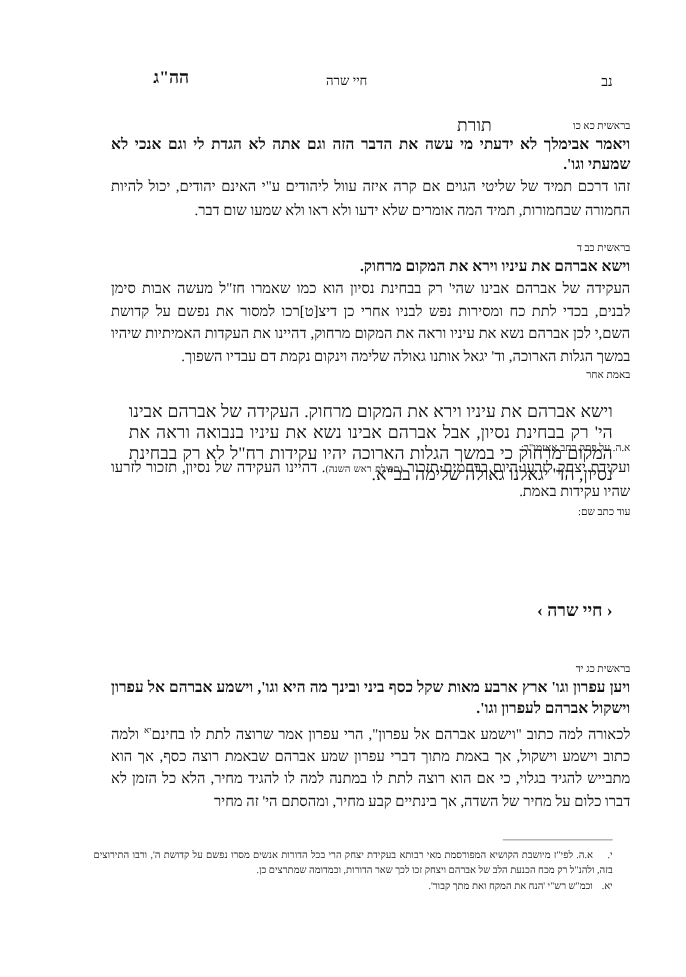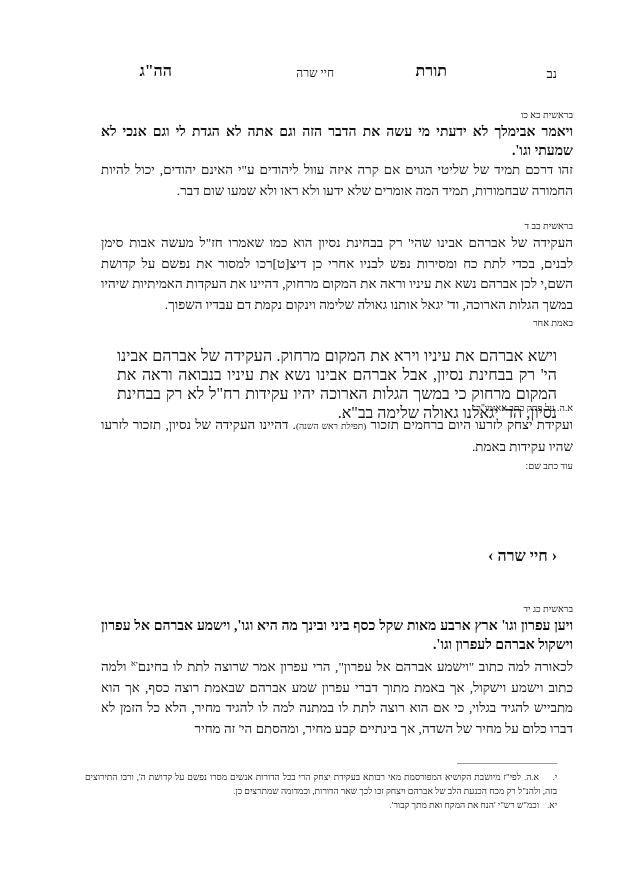--- a/index.html
+++ b/index.html
@@ -2,21 +2,21 @@
 <html><head>
 <meta charset="utf-8">
 <style>
   html, body { margin: 0; padding: 0; background: #ffffff; }
   body { width: 624px; height: 888px; position: relative; overflow: hidden;
          font-family: "Liberation Serif", "DejaVu Serif", serif; color: #111; }
   .page { position: absolute; left: 85px; top: 0; width: 472px; direction: rtl; }
   .header { position: absolute; top: 62px; left: 0; width: 472px; height: 22px; }
   .header span { position: absolute; top: 0; white-space: nowrap; }
   .h-page { right: 0; font-size: 13px; top: 4px !important; }
-  .h-torah { right: 110px; font-size: 16px; font-weight: bold; }
+  .h-torah { right: 110px; font-size: 16px; font-weight: normal; margin-top: 44px; }
   .h-parsha { right: 223px; font-size: 12px; top: 4px !important; }
   .h-year { right: 385px; font-size: 16px; font-weight: bold; }
 
   .src { font-size: 9.5px; margin: 0; line-height: 13px; }
   .lemma { font-size: 14px; font-weight: bold; margin: 0; line-height: 19px; text-align: justify; }
   .body { font-size: 13.4px; margin: 0; line-height: 20.5px; text-align: justify; text-align-last: right; }
   .alt-lemma { font-size: 16px; font-weight: normal; margin: 16px; line-height: 19px; text-align: justify; }
   .small-paren { font-size: 9px; }
   .sup { font-size: 8px; vertical-align: super; }
 
@@ -41,20 +41,21 @@
   </div>
 
   <div class="block" style="top:109px;">
     <p class="src">בראשית כא כו</p>
     <p class="lemma">ויאמר אבימלך לא ידעתי מי עשה את הדבר הזה וגם אתה לא הגדת לי וגם אנכי לא שמעתי וגו'.</p>
     <p class="body">זהו דרכם תמיד של שליטי הגוים אם קרה איזה עוול ליהודים ע"י האינם יהודים, יכול להיות החמורה שבחמורות, תמיד המה אומרים שלא ידעו ולא ראו ולא שמעו שום דבר.</p>
   </div>
 
   <div class="block" style="top:220px;">
     <p class="src">בראשית כב ד</p>
+    <p class="lemma">וישא אברהם את עיניו וירא את המקום מרחוק.</p>
     <p class="body">העקידה של אברהם אבינו שהי' רק בבחינת נסיון הוא כמו שאמרו חז"ל מעשה אבות סימן לבנים, בכדי לתת כח ומסירות נפש לבניו אחרי כן דיצ[ט]רכו למסור את נפשם על קדושת השם,י לכן אברהם נשא את עיניו וראה את המקום מרחוק, דהיינו את העקדות האמיתיות שיהיו במשך הגלות הארוכה, וד' יגאל אותנו גאולה שלימה וינקום נקמת דם עבדיו השפוך.</p>
     <p class="src" style="margin-top:2px;">באמת אחר</p>
     <p class="alt-lemma">וישא אברהם את עיניו וירא את המקום מרחוק. העקידה של אברהם אבינו הי' רק בבחינת נסיון, אבל אברהם אבינו נשא את עיניו בנבואה וראה את המקום מרחוק כי במשך הגלות הארוכה יהיו עקידות רח"ל לא רק בבחינת נסיון, הד' יגאלנו גאולה שלימה בב"א.</p>
   </div>
 
   <div class="block" style="top:402px;">
     <p class="src">א.ה. על פתק כתב אאזמו"ר:</p>
     <p class="body"><span>ועקידת יצחק לזרעו היום ברחמים תזכור</span> <span class="small-paren">(תפילת ראש השנה)</span><span>. דהיינו העקידה של נסיון, תזכור לזרעו שהיו עקידות באמת.</span></p>
   </div>
 

